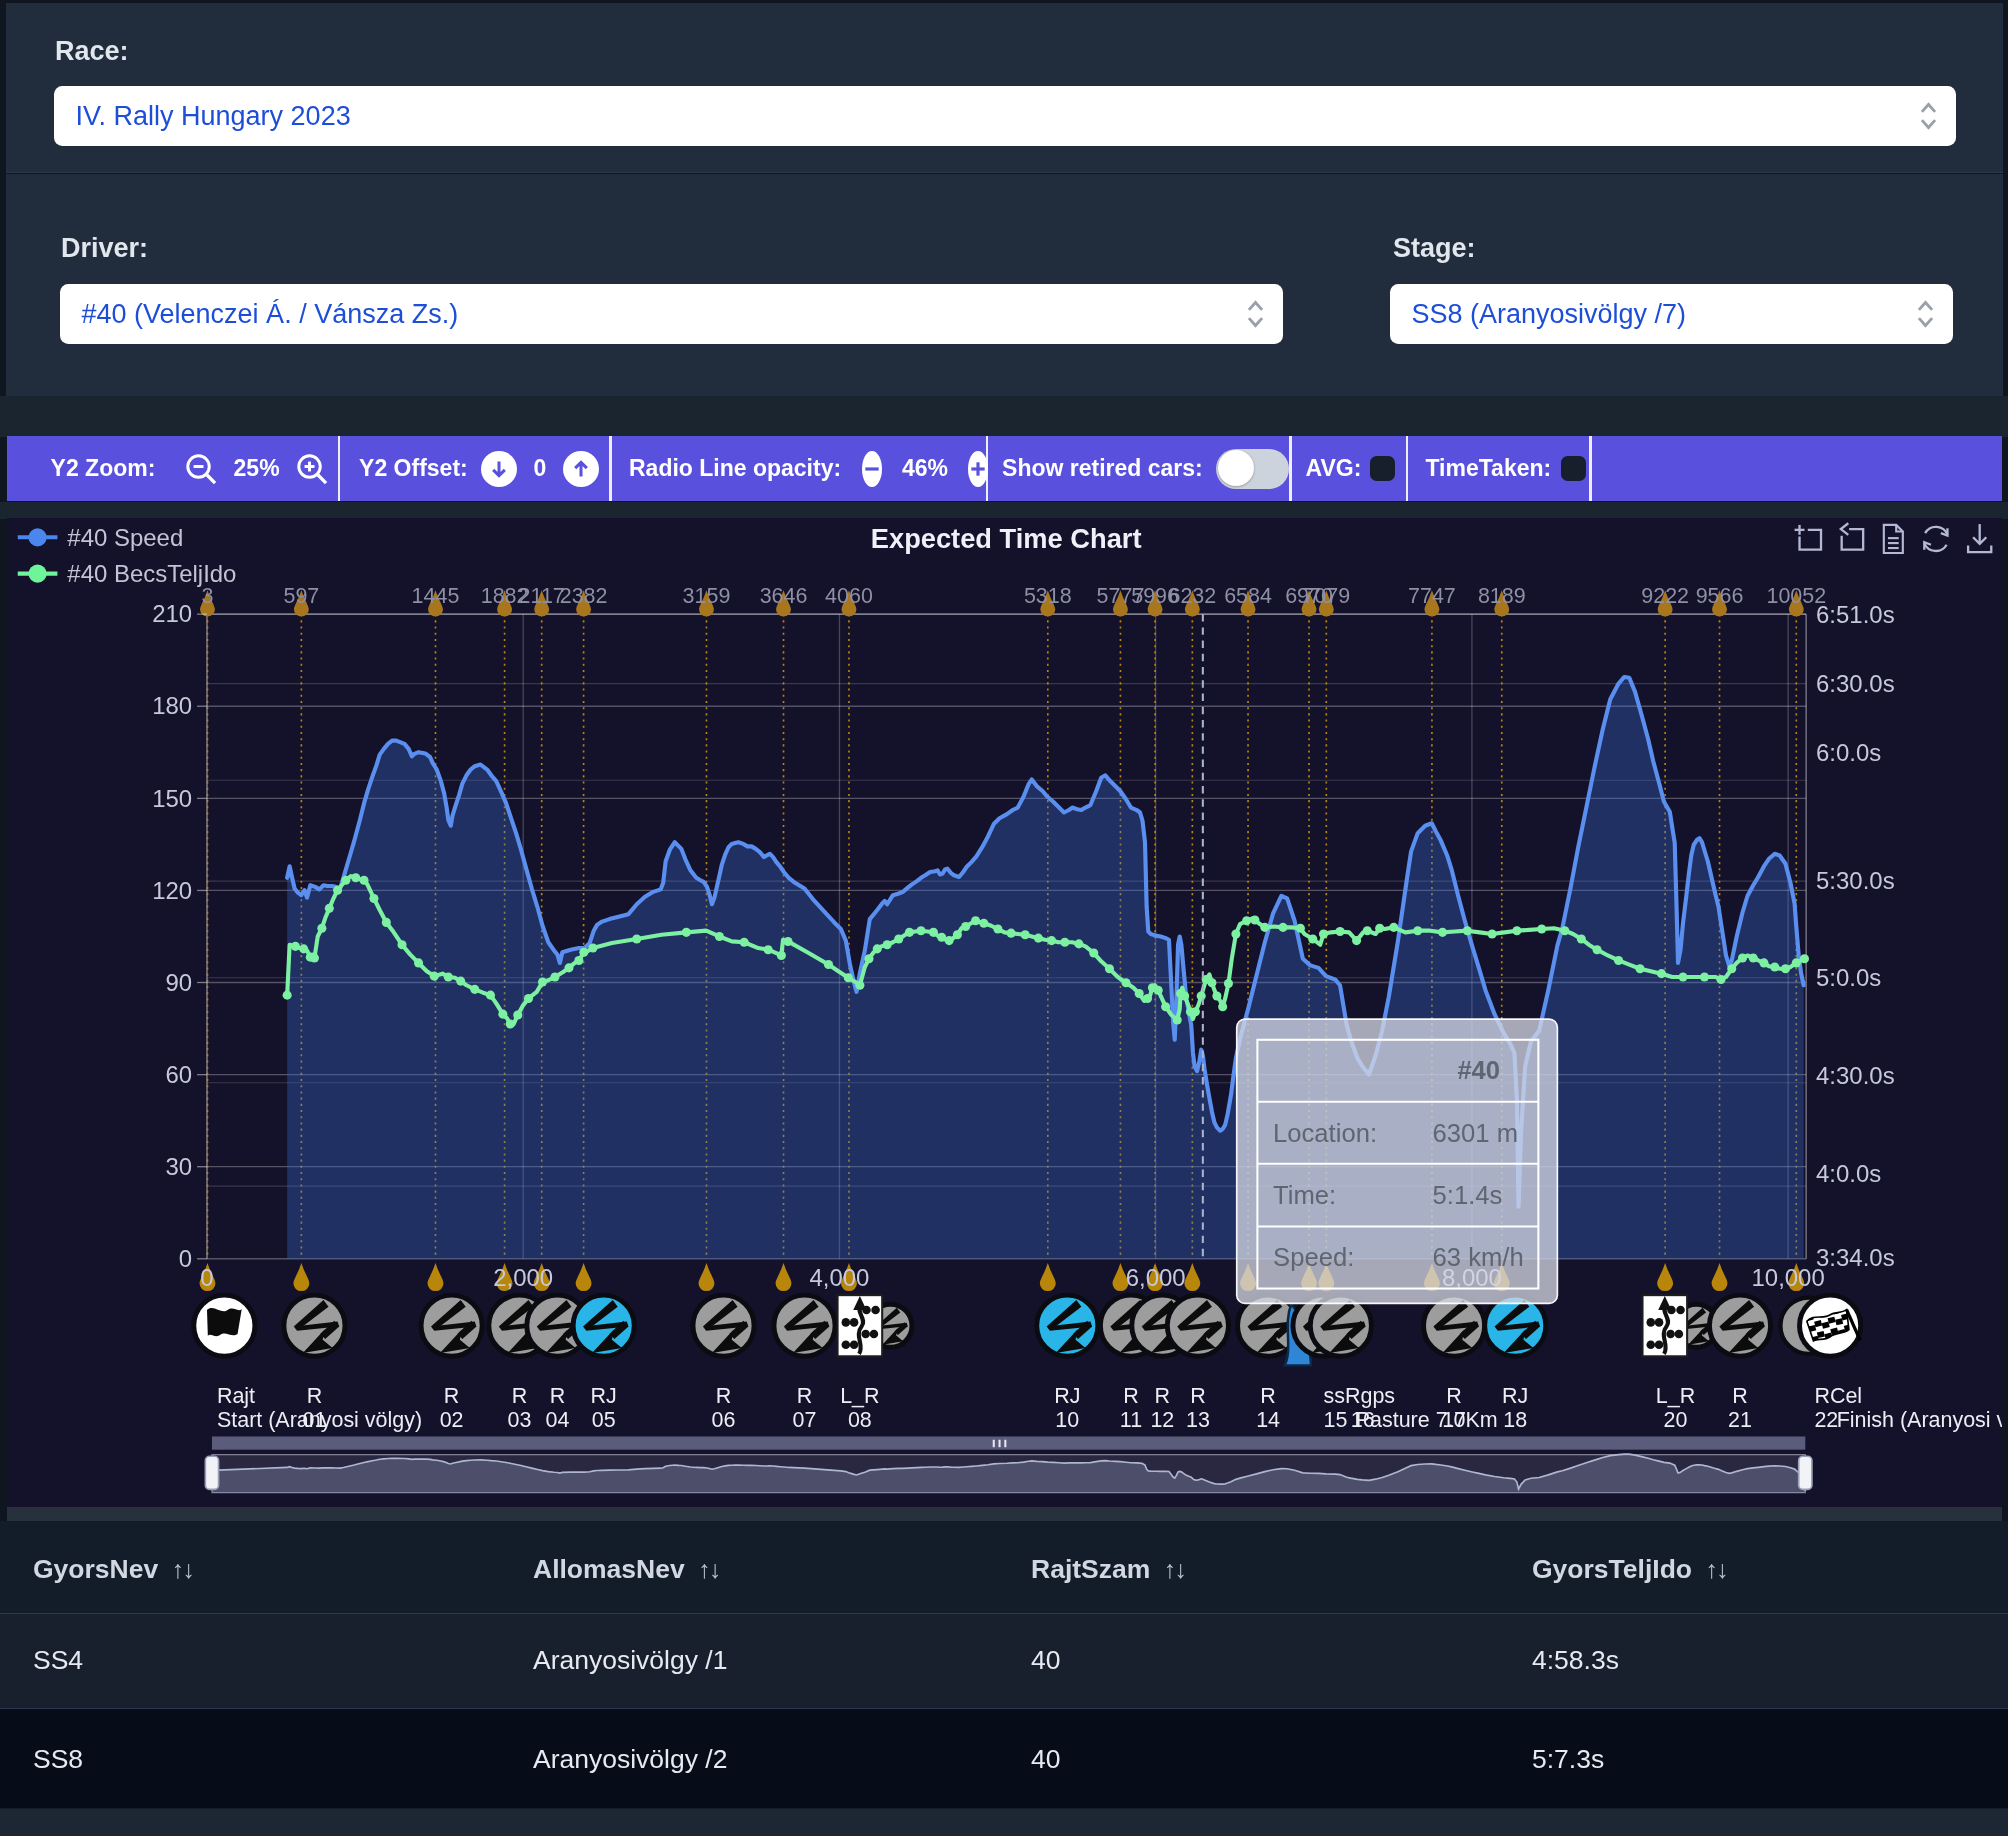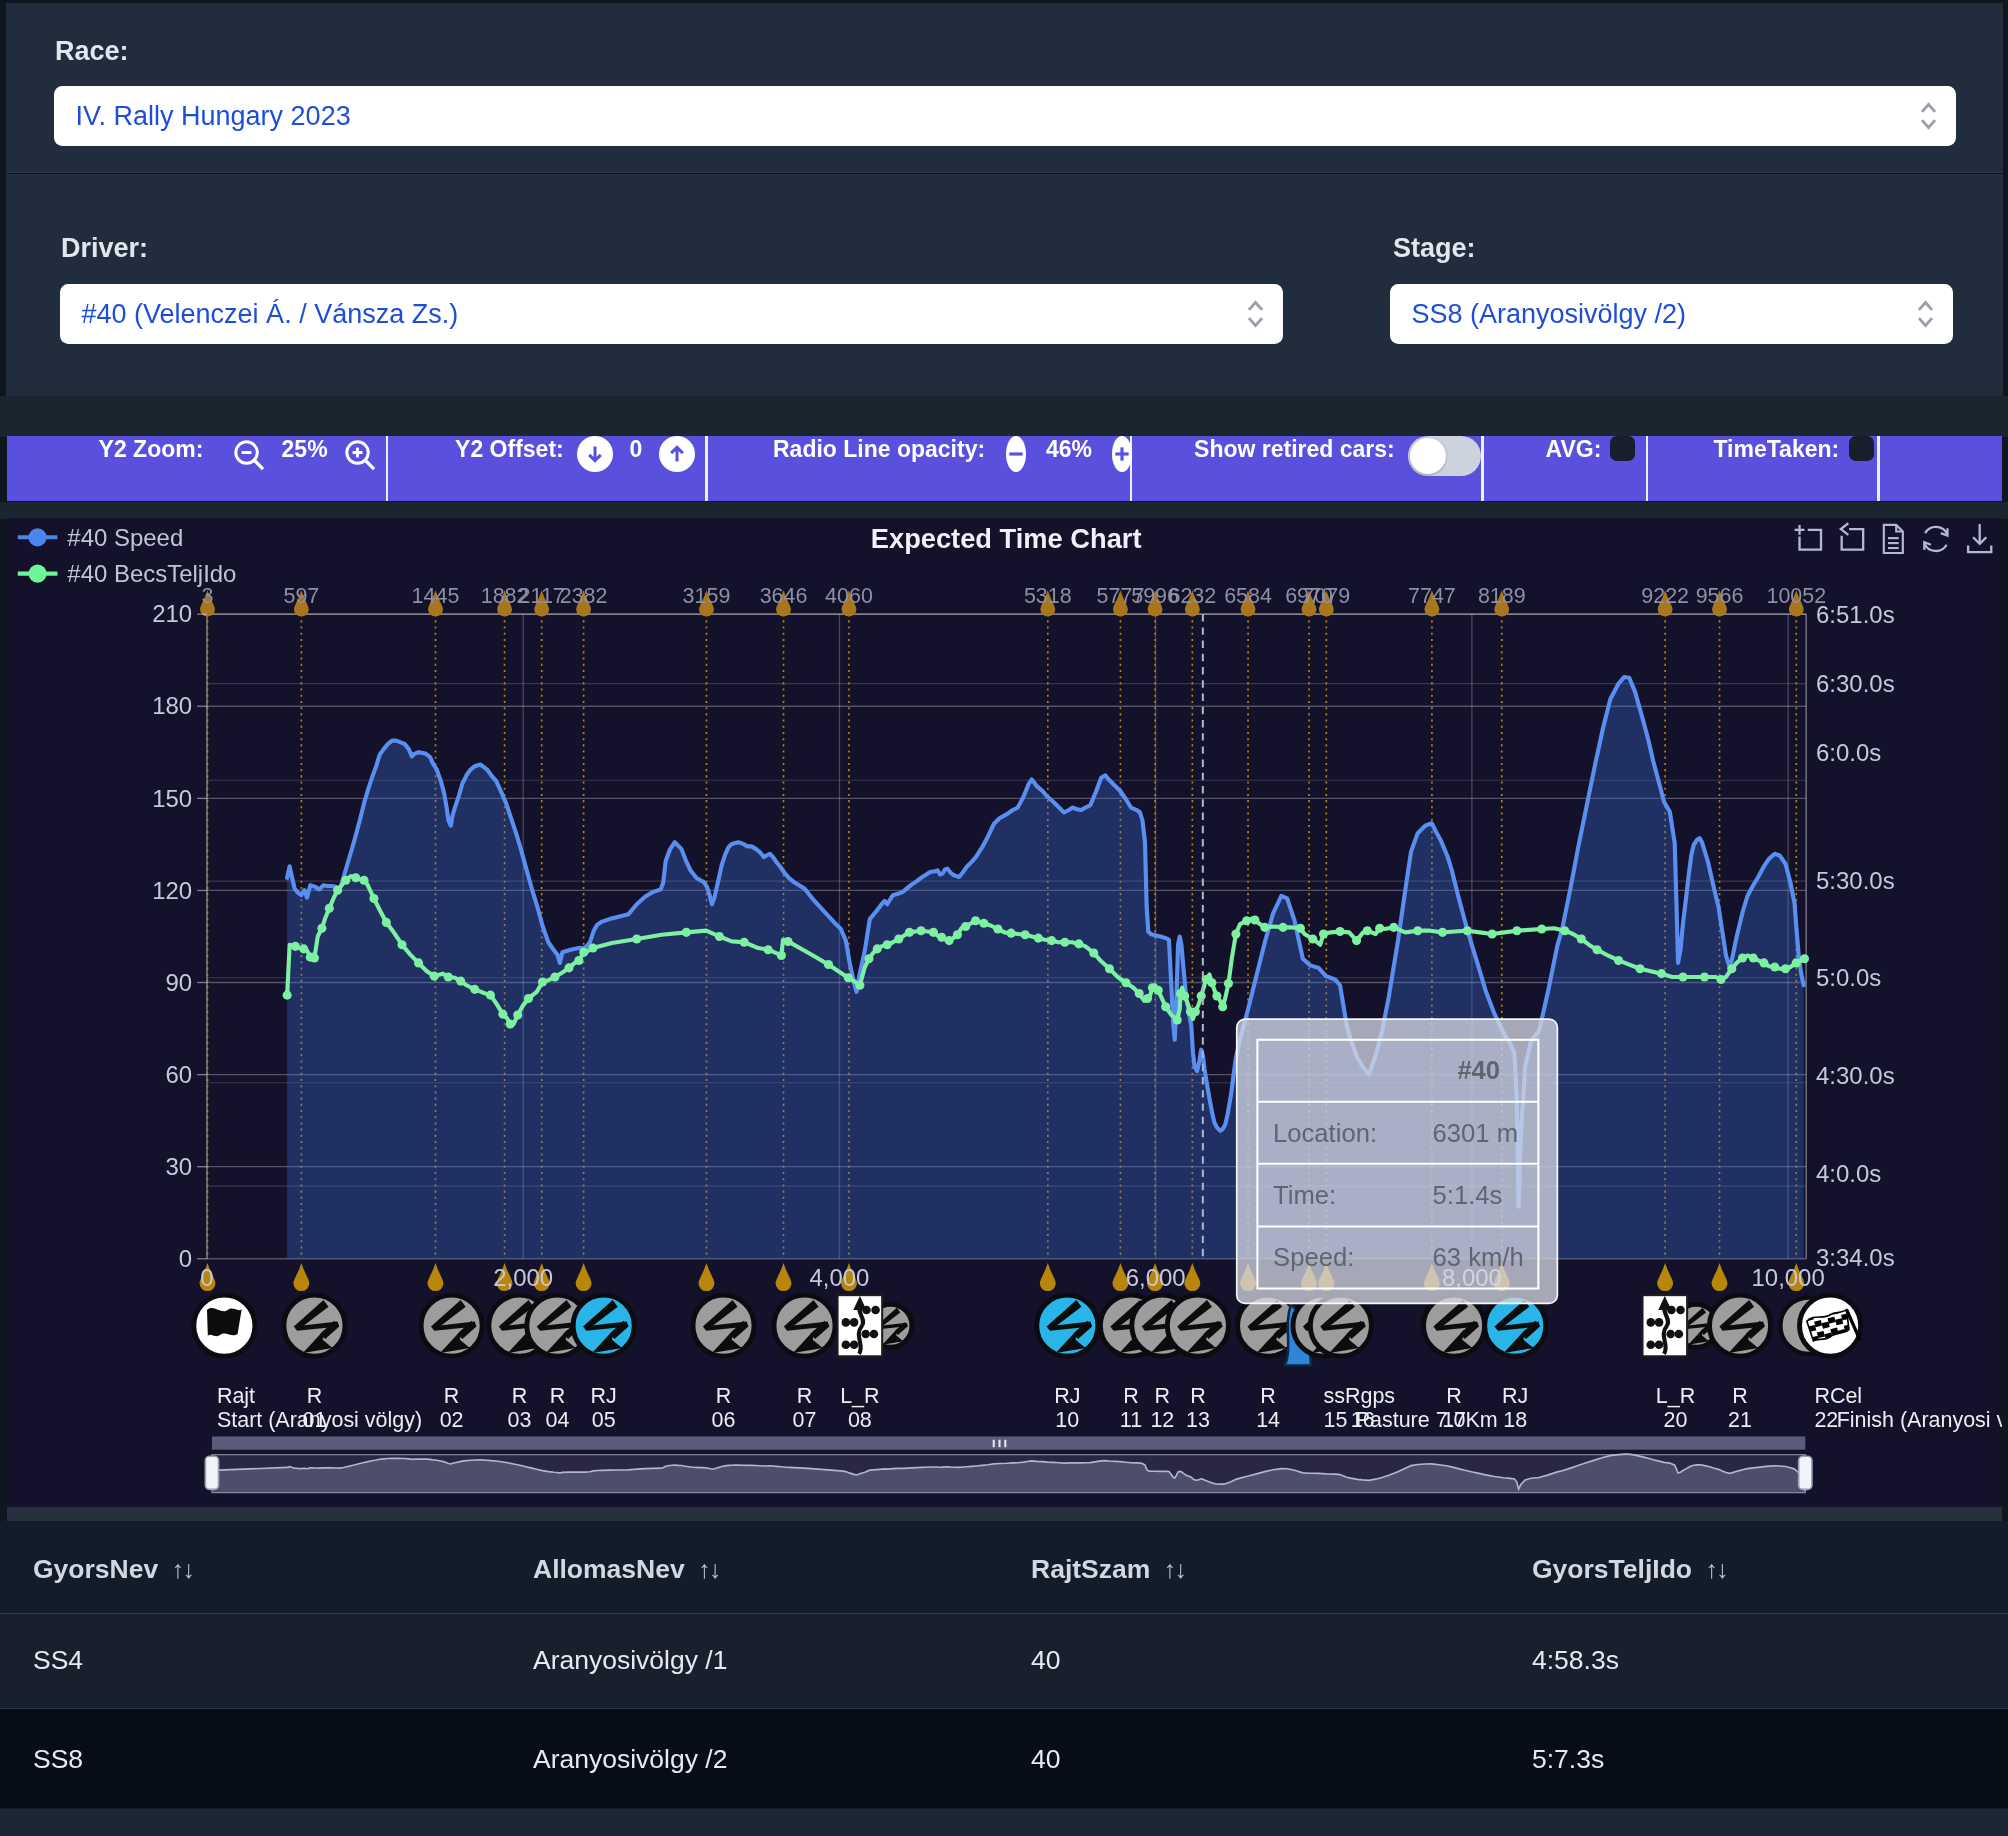--- a/index.html
+++ b/index.html
@@ -4,21 +4,21 @@
   html,body { margin:0; padding:0; }
   body { width:2009px; height:1837px; background:#10161f; font-family:"Liberation Sans", sans-serif; overflow:hidden; position:relative; }
   .abs { position:absolute;text-align:center; }
   .panel { background:#212d3c; }
   .seclabel { color:#e2e7ee; font-size:27px; font-weight:600; }
   .sel { background:#ffffff; border-radius:8.3px; position:absolute; }
   .sel .txt { position:absolute; left:21.5px; top:50%; transform:translateY(-50%); font-size:27px; color:#1d4ed8; }
   .chev { position:absolute; right:15px; top:50%; transform:translateY(-50%); }
   .bar { position:absolute; left:6.6px; right:6.6px; top:436px; height:65px; background:#5950dd; display:flex; align-items:center; color:#fff; }
   .bar .sep { width:2.5px; align-self:stretch; background:rgba(255,255,255,0.9); }
-  .bar .sect { display:flex; height:100%;padding-left:48px; }
+  .bar .sect { display:flex; align-items:center; height:100%; }
   .bar .t { font-size:23px; font-weight:600; white-space:nowrap; }
   .bar .sect { white-space:nowrap; flex-shrink:0; }
   .wcirc { width:36px; height:36px; border-radius:50%; background:#fff; display:flex; align-items:center; justify-content:center; }
   .cell { position:absolute; font-size:26.5px; color:#e7eaf0; }
   .hdr { position:absolute; font-size:26.5px; font-weight:600; color:#d2d8e2; }
   .sort { font-size:25px; color:#b6becc; font-weight:400; margin-left:13.2px; letter-spacing:-1.7px; }
 </style></head>
 <body>
 
   <div class="abs panel" style="left:5.8px;top:3.3px;width:1997px;height:169px;border-bottom:1.7px solid #2c3949"></div>
@@ -35,21 +35,21 @@
   <div class="abs seclabel" style="left:61px;top:233px;">Driver:</div>
   <div class="sel" style="left:60px;top:284px;width:1223px;height:60px;">
      <div class="txt">#40 (Velenczei Á. / Vánsza Zs.)</div>
      <svg class="chev" width="25" height="33" viewBox="0 0 30 40">
       <path d="M7 15 L15 6 L23 15" fill="none" stroke="#9aa0aa" stroke-width="3.4"></path>
       <path d="M7 25 L15 34 L23 25" fill="none" stroke="#9aa0aa" stroke-width="3.4"></path>
     </svg>
   </div>
   <div class="abs seclabel" style="left:1393px;top:233px;">Stage:</div>
   <div class="sel" style="left:1390px;top:284px;width:563px;height:60px;">
-     <div class="txt">SS8 (Aranyosivölgy /2)</div>
+     <div class="txt">SS8 (Aranyosivölgy /7)</div>
      <svg class="chev" width="25" height="33" viewBox="0 0 30 40">
       <path d="M7 15 L15 6 L23 15" fill="none" stroke="#9aa0aa" stroke-width="3.4"></path>
       <path d="M7 25 L15 34 L23 25" fill="none" stroke="#9aa0aa" stroke-width="3.4"></path>
     </svg>
   </div>
   <div class="abs" style="left:0;top:396px;width:2009px;height:41px;background:#1b2530;"></div>
 
   <div class="bar">
     <div class="sect" style="width:331px;">
       <span class="t" style="margin-left:44px;">Y2 Zoom:</span>

